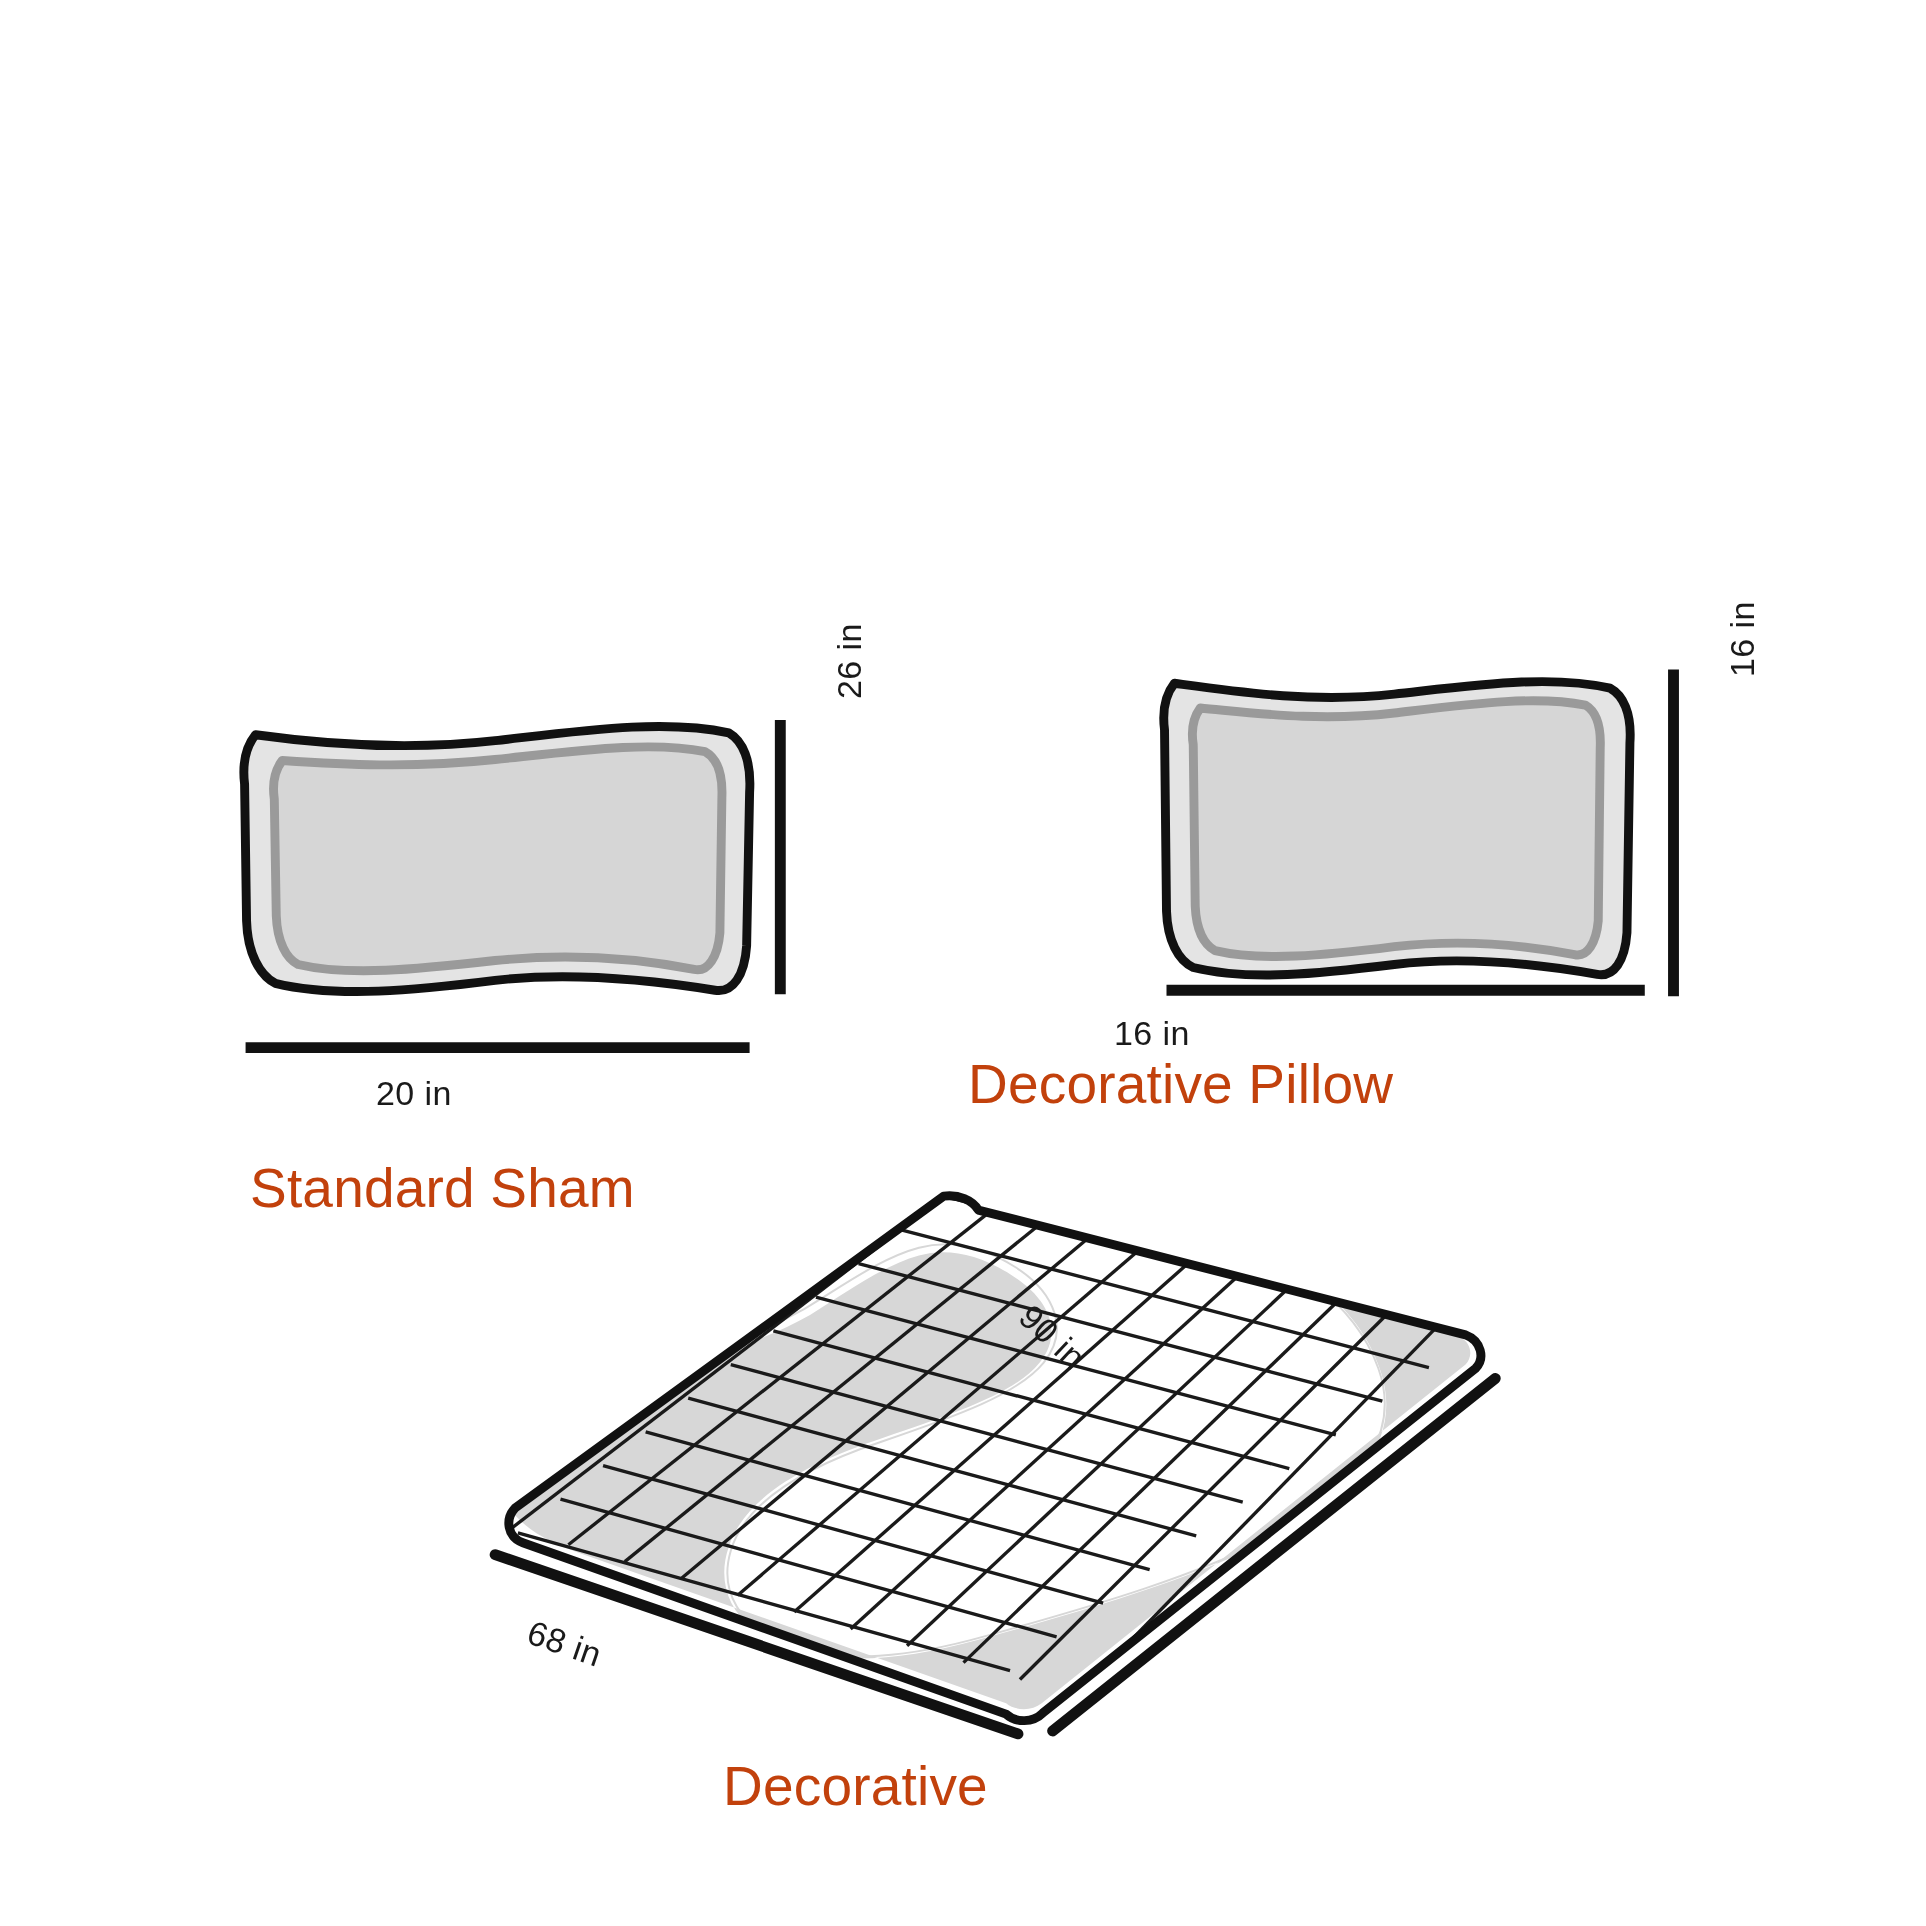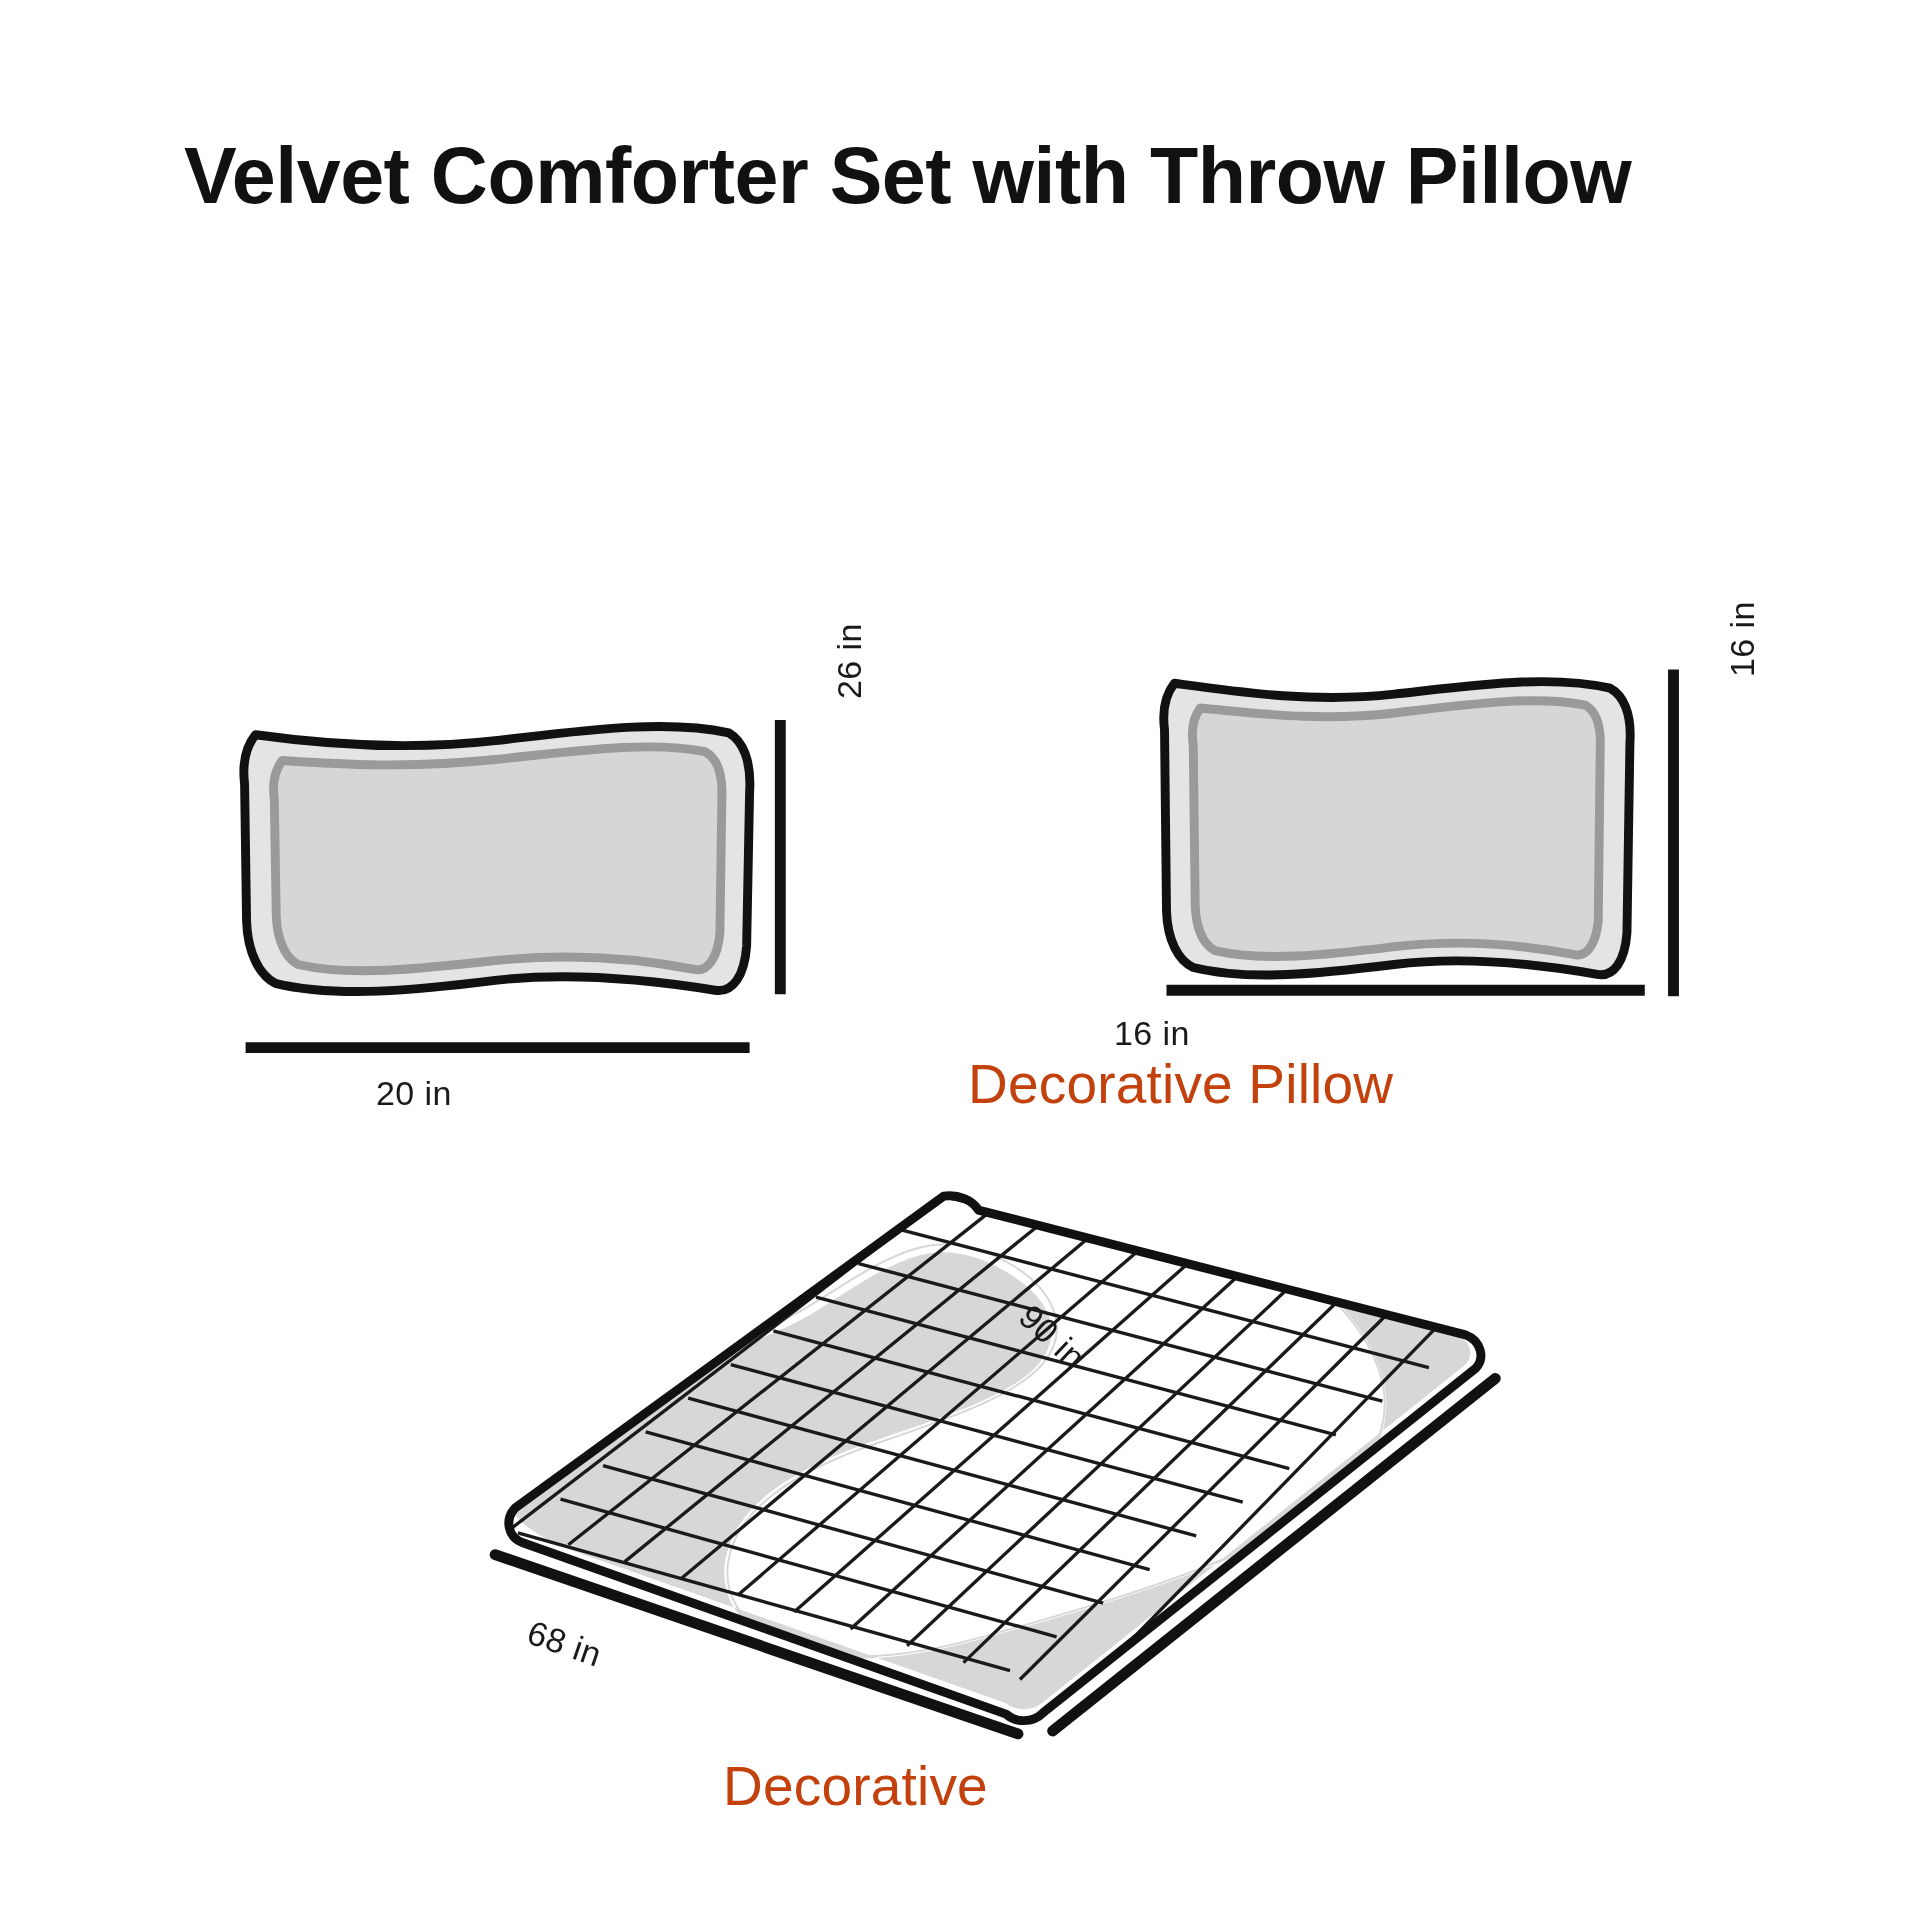--- a/index.html
+++ b/index.html
@@ -258,26 +258,26 @@
                C 1043,1740 1026,1740 1016,1731
                L 528,1558
                C 512,1552 510,1534 520,1523
                Z" fill="none" stroke="#111111" stroke-width="9" stroke-linejoin="round" stroke-linecap="round"></path>
     </g>
 
     <line x1="500" y1="1570" x2="1028" y2="1751" stroke="#111111" stroke-width="11" stroke-linecap="round"></line>
     <line x1="1063" y1="1748" x2="1510" y2="1392" stroke="#111111" stroke-width="11" stroke-linecap="round"></line>
   </svg>
 
-  <div class="txt page-title">Velvet Comforter Set with Throw Pillow</div>
 
   <div class="txt dim-label dim-26in">26 in</div>
 
   <div class="txt dim-label dim-20in">20 in</div>
 
+  <div class="txt part-label lbl-standard-sham">Standard Sham</div>
 
   <div class="txt dim-label dim-16in">16 in</div>
 
   <div class="txt dim-label dim-12in">16 in</div>
 
   <div class="txt part-label lbl-decorative-pillow">Decorative Pillow</div>
 
   <div class="txt dim-label dim-68in">68 in</div>
 
   <div class="txt dim-label dim-90in">90 in</div>

